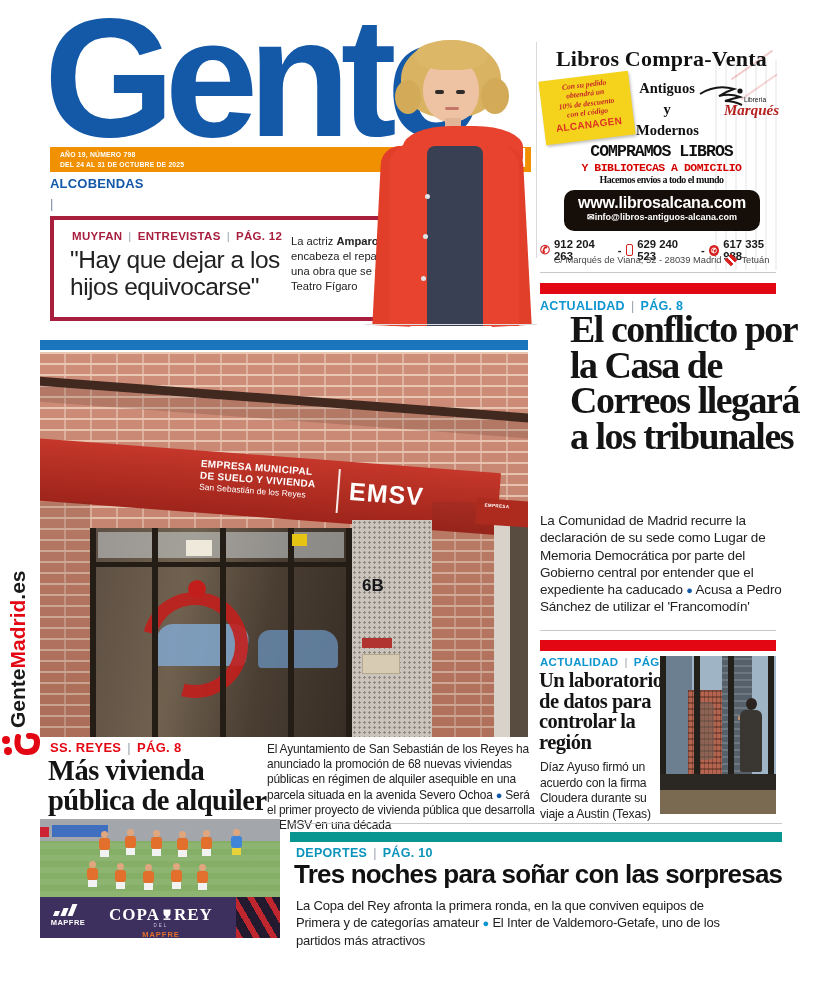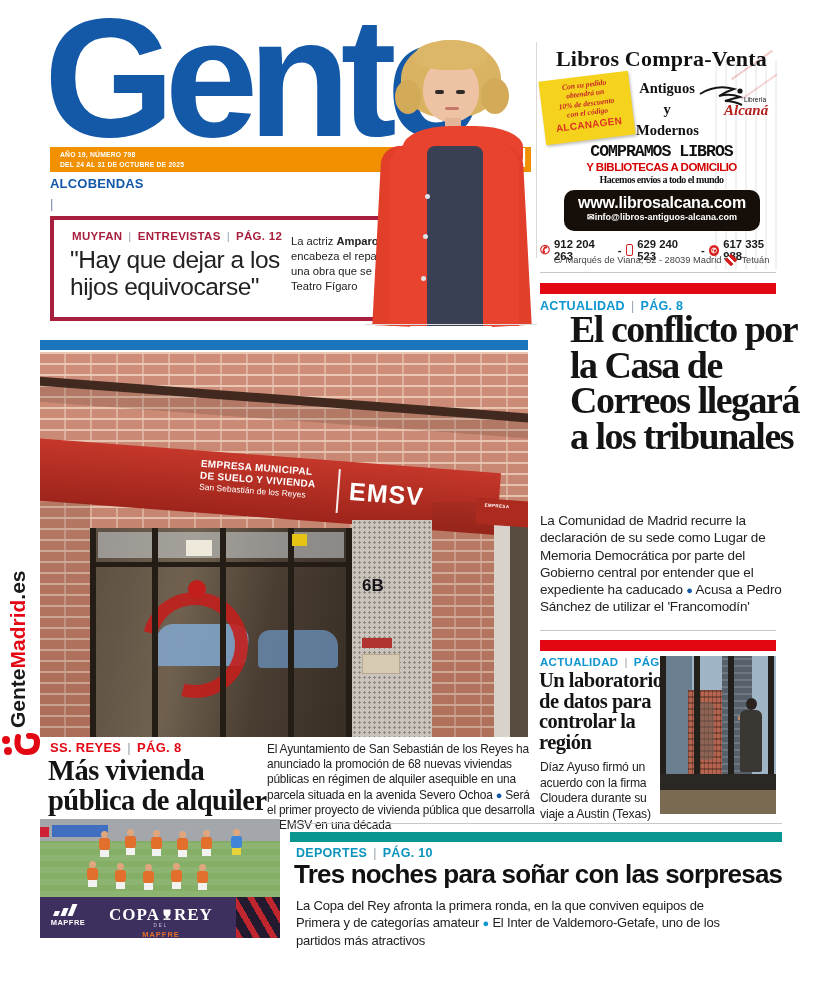--- a/index.html
+++ b/index.html
@@ -102,21 +102,21 @@
       font-family:"Liberation Serif",serif;line-height:1.25;}
   .sticky-code{font-size:10px;font-weight:700;color:#d32;letter-spacing:.3px;margin-top:1px;}
   .ad-sub{left:96px;top:40px;width:62px;text-align:center;font-family:"Liberation Serif",serif;
       font-size:14.5px;font-weight:700;line-height:1.45;color:#111;}
   .alcana{left:158px;top:44px;width:84px;}
   .alcana-small{font-size:6.5px;color:#111;position:absolute;left:46px;top:14px;}
   .alcana-name{position:absolute;left:26px;top:20px;font-family:"Liberation Serif",serif;
       font-style:italic;font-weight:700;font-size:15px;color:#b5211e;}
   .ad-l1{left:0;top:104px;width:243px;text-align:center;font-family:"Liberation Mono",monospace;
       font-size:16.5px;font-weight:700;color:#111;letter-spacing:-1px;}
-  .ad-l2{left:0;top:123px;width:243px;text-align:center;font-family:Liberation Sans, sans-serif;
+  .ad-l2{left:0;top:123px;width:243px;text-align:center;font-family:Liberation Mono, monospace;
       font-size:11.5px;font-weight:700;color:#d50000;letter-spacing:-.5px;}
   .ad-l3{left:0;top:136px;width:243px;text-align:center;font-family:Liberation Serif, serif;
       font-size:10px;font-weight:700;color:#111;letter-spacing:-.5px;}
   .ad-box{left:24px;top:152px;width:196px;height:41px;background:#160e08;border-radius:10px;
       text-align:center;color:#fff;}
   .ad-web{font-size:16px;font-weight:700;margin-top:4px;letter-spacing:-.2px;}
   .ad-mail{font-size:9px;font-weight:700;margin-top:0;}
   .phones{left:0;top:200px;width:243px;display:flex;justify-content:center;gap:4px;
       align-items:center;font-size:11.3px;font-weight:700;color:#1a1a1a;}
   .ph-g{color:#d6201f;font-size:12px;}
@@ -350,21 +350,21 @@
     <div>Antiguos</div>
     <div>y</div>
     <div>Modernos</div>
   </div>
   <div class="abs alcana">
     <svg width="60" height="30" viewBox="0 0 60 30">
       <path d="M2 12 Q18 2 36 7 Q27 10 21 14 Q32 11 42 15 Q33 17 27 19 Q36 19 44 23" stroke="#151515" fill="none" stroke-width="2"></path>
       <circle cx="42" cy="9" r="2.6" fill="#151515"></circle>
     </svg>
     <span class="alcana-small">Librería</span>
-    <span class="alcana-name">Alcaná</span>
+    <span class="alcana-name">Marqués</span>
   </div>
   <div class="abs ad-l1">COMPRAMOS LIBROS</div>
   <div class="abs ad-l2">Y BIBLIOTECAS A DOMICILIO</div>
   <div class="abs ad-l3">Hacemos envíos a todo el mundo</div>
   <div class="abs ad-box">
     <div class="ad-web">www.librosalcana.com</div>
     <div class="ad-mail"><span>✉</span><span>info@libros-antiguos-alcana.com</span></div>
   </div>
   <div class="abs phones">
     <span class="ph-g">✆</span>

